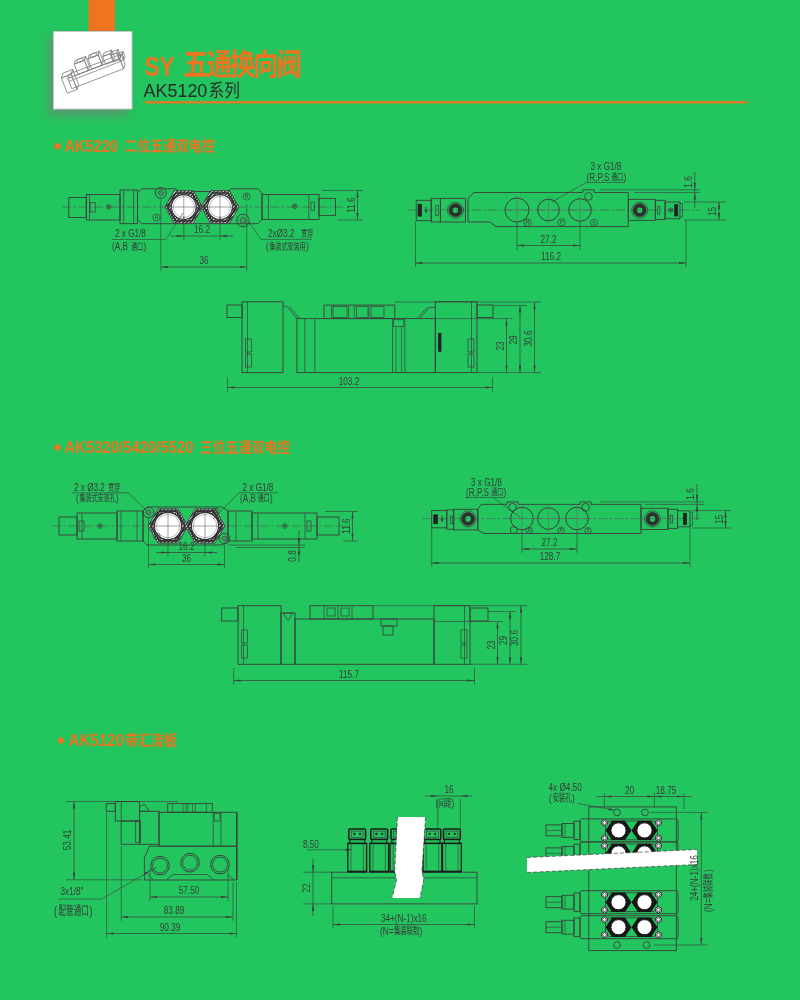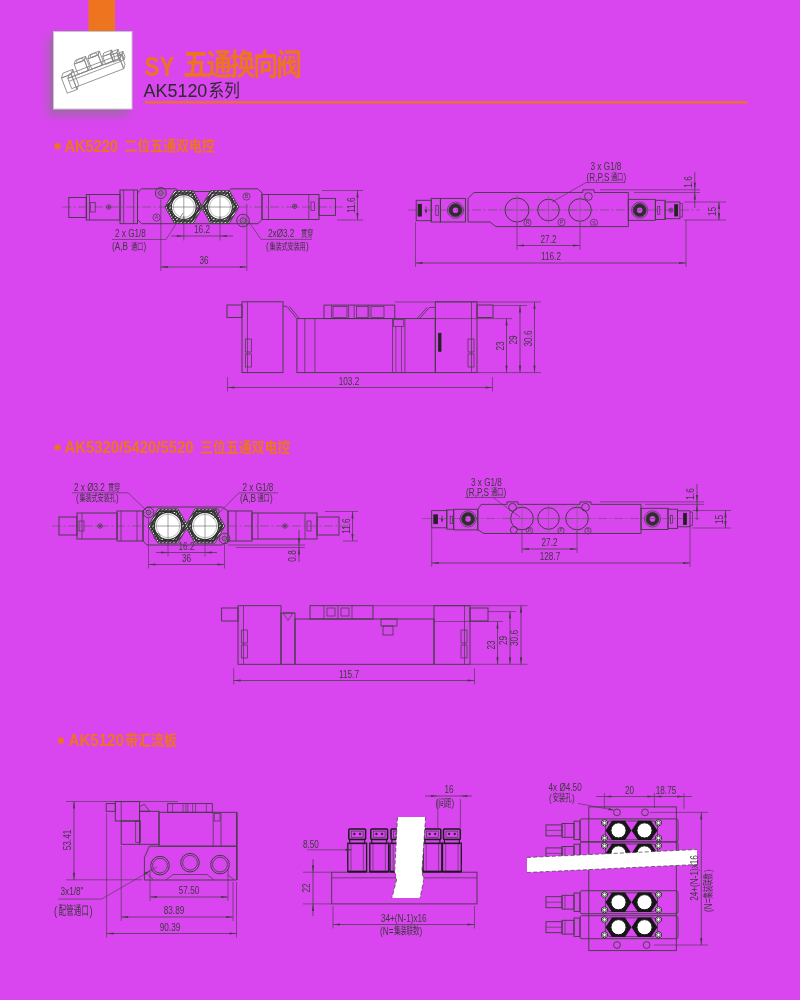--- a/index.html
+++ b/index.html
@@ -1,15 +1,15 @@
 <!DOCTYPE html>
 <html><head><meta charset="utf-8">
 <style>
 html,body{margin:0;padding:0;background:#fff;}
-#page{position:relative;width:800px;height:1000px;background:#d946ef;overflow:hidden;
+#page{position:relative;width:800px;height:1000px;background:#22c55e;overflow:hidden;
 font-family:"Liberation Sans",sans-serif;}
 svg text{font-family:"Liberation Sans",sans-serif;}
 </style></head>
 <body>
 
 <div id="page">
 <svg width="800" height="1000" viewBox="0 0 800 1000">
 <defs>
 <pattern id="hat" patternUnits="userSpaceOnUse" width="2.6" height="2.6" patternTransform="rotate(45)">
           <rect width="2.6" height="2.6" fill="#ffffff"></rect>

